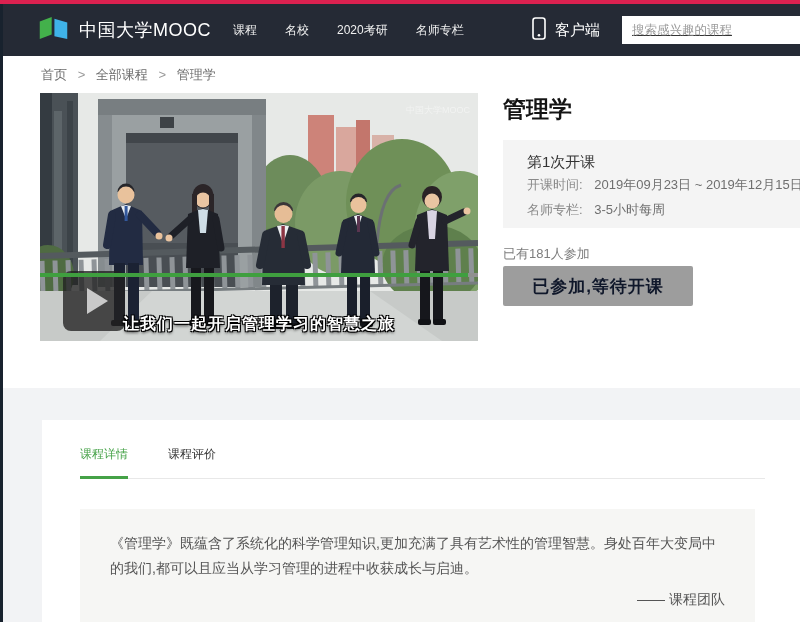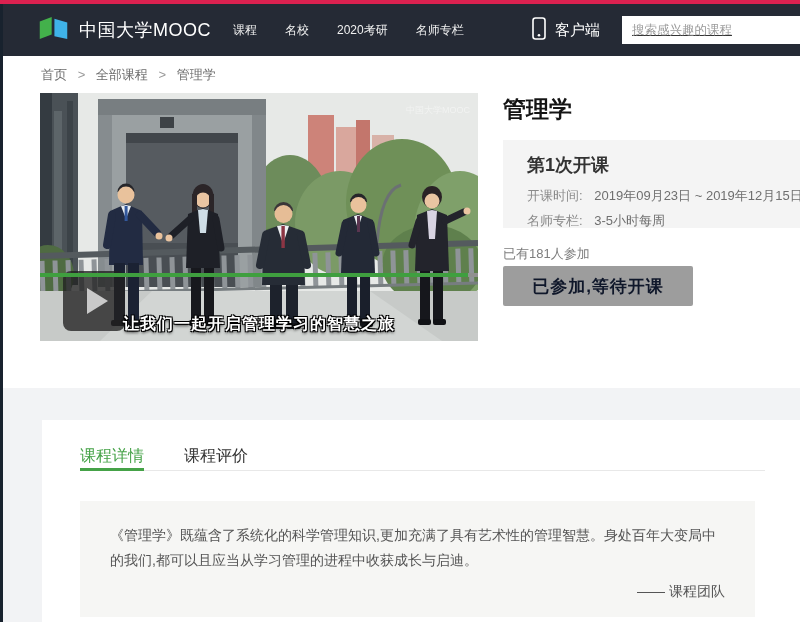--- a/index.html
+++ b/index.html
@@ -39,34 +39,34 @@
                  border-top:13px solid transparent; border-bottom:13px solid transparent; margin-left:7px; }
   .subtitle { position:absolute; left:0; right:0; top:221px; text-align:center; color:#fff;
               font-size:16px; font-weight:bold; letter-spacing:1px;
               text-shadow:-1px -1px 0 #000,1px -1px 0 #000,-1px 1px 0 #000,1px 1px 0 #000,0 2px 3px rgba(0,0,0,.8); }
   .progress { position:absolute; left:0; bottom:0; width:438px; height:4px; background:#909090; cursor:pointer; }
   .progress-fill { width:97.7%; height:100%; background:#3f9f3f; }
 
   .course-title { position:absolute; left:503px; top:38px; font-size:23px; font-weight:600; color:#141414; }
   .info-box { position:absolute; left:503px; top:84px; width:297px; height:88px; background:#f4f4f4;
               box-sizing:border-box; padding:13px 0 0 24px; }
-  .session { font-size:18px; color:#333; font-weight:bold; margin-bottom:10px; }
+  .session { font-size:15px; color:#333; font-weight:normal; margin-bottom:4px; }
   .info-row { font-size:13px; color:#6f6f6f; margin-bottom:7px; white-space:nowrap; }
   .info-label { color:#8a8a8a; margin-right:8px; }
   .enrolled { position:absolute; left:503px; top:189px; font-size:13px; color:#7d7d7d; }
   .join-btn { position:absolute; left:503px; top:210px; width:190px; height:40px; background:#9d9d9d;
               color:#0f172a; font-size:17px; font-weight:bold; letter-spacing:1px; border:none;
               border-radius:2px; cursor:pointer;
               font-family:"Liberation Sans","DejaVu Sans",sans-serif; }
 
   
   .lower { position:absolute; top:388px; left:0; width:800px; height:234px; background:#f2f3f5; }
   .card { position:absolute; left:42px; top:32px; width:758px; height:202px; background:#fff; overflow:hidden; }
   .tabs-row { display:flex; gap:40px; margin:26px 0 0 38px; width:685px; border-bottom:1px solid #e8e8e8; }
-  .tab { font-size:16px; color:#333; padding-bottom:1px; cursor:pointer; }
+  .tab { font-size:12px; color:#333; padding-bottom:13px; cursor:pointer; }
   .tab.active { color:#45a247; border-bottom:3px solid #45a247; margin-bottom:-1px; }
   .quote-box { margin:30px 0 0 38px; width:675px; box-sizing:border-box; background:#f6f6f4;
                padding:22px 30px 16px; }
   .quote-text { font-size:14px; color:#555; line-height:1.8; }
   .quote-attr { text-align:right; font-size:14px; color:#555; margin-top:10px; }
 </style>
 </head>
 <body>
 
 <div class="page">

